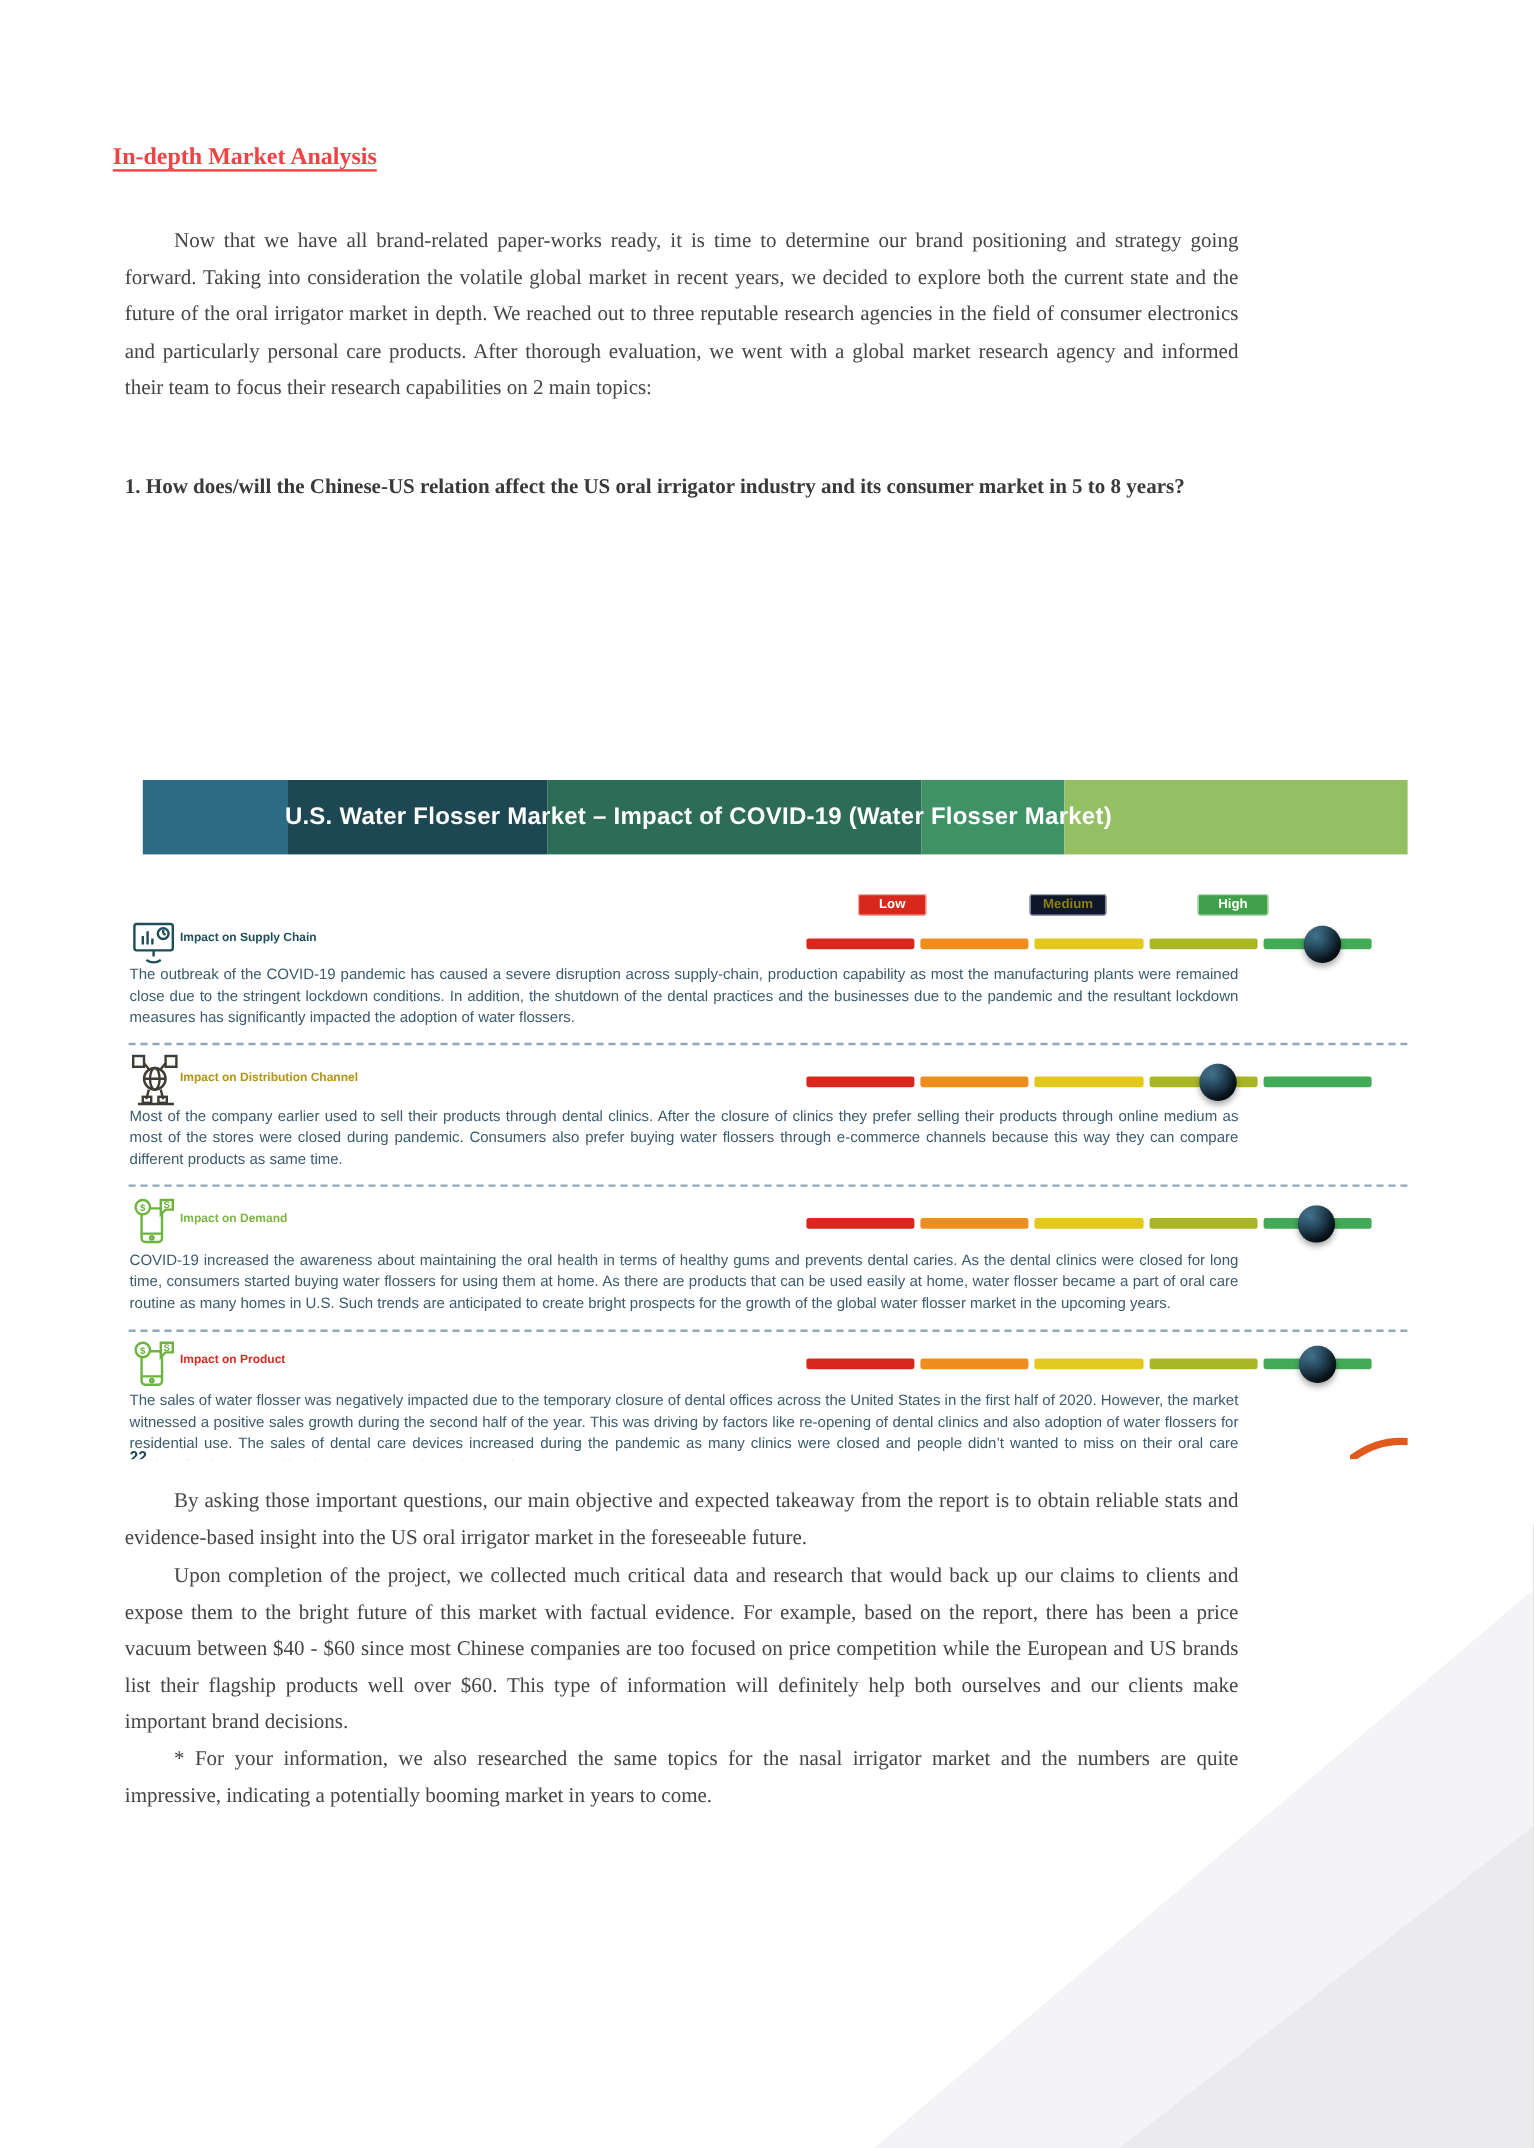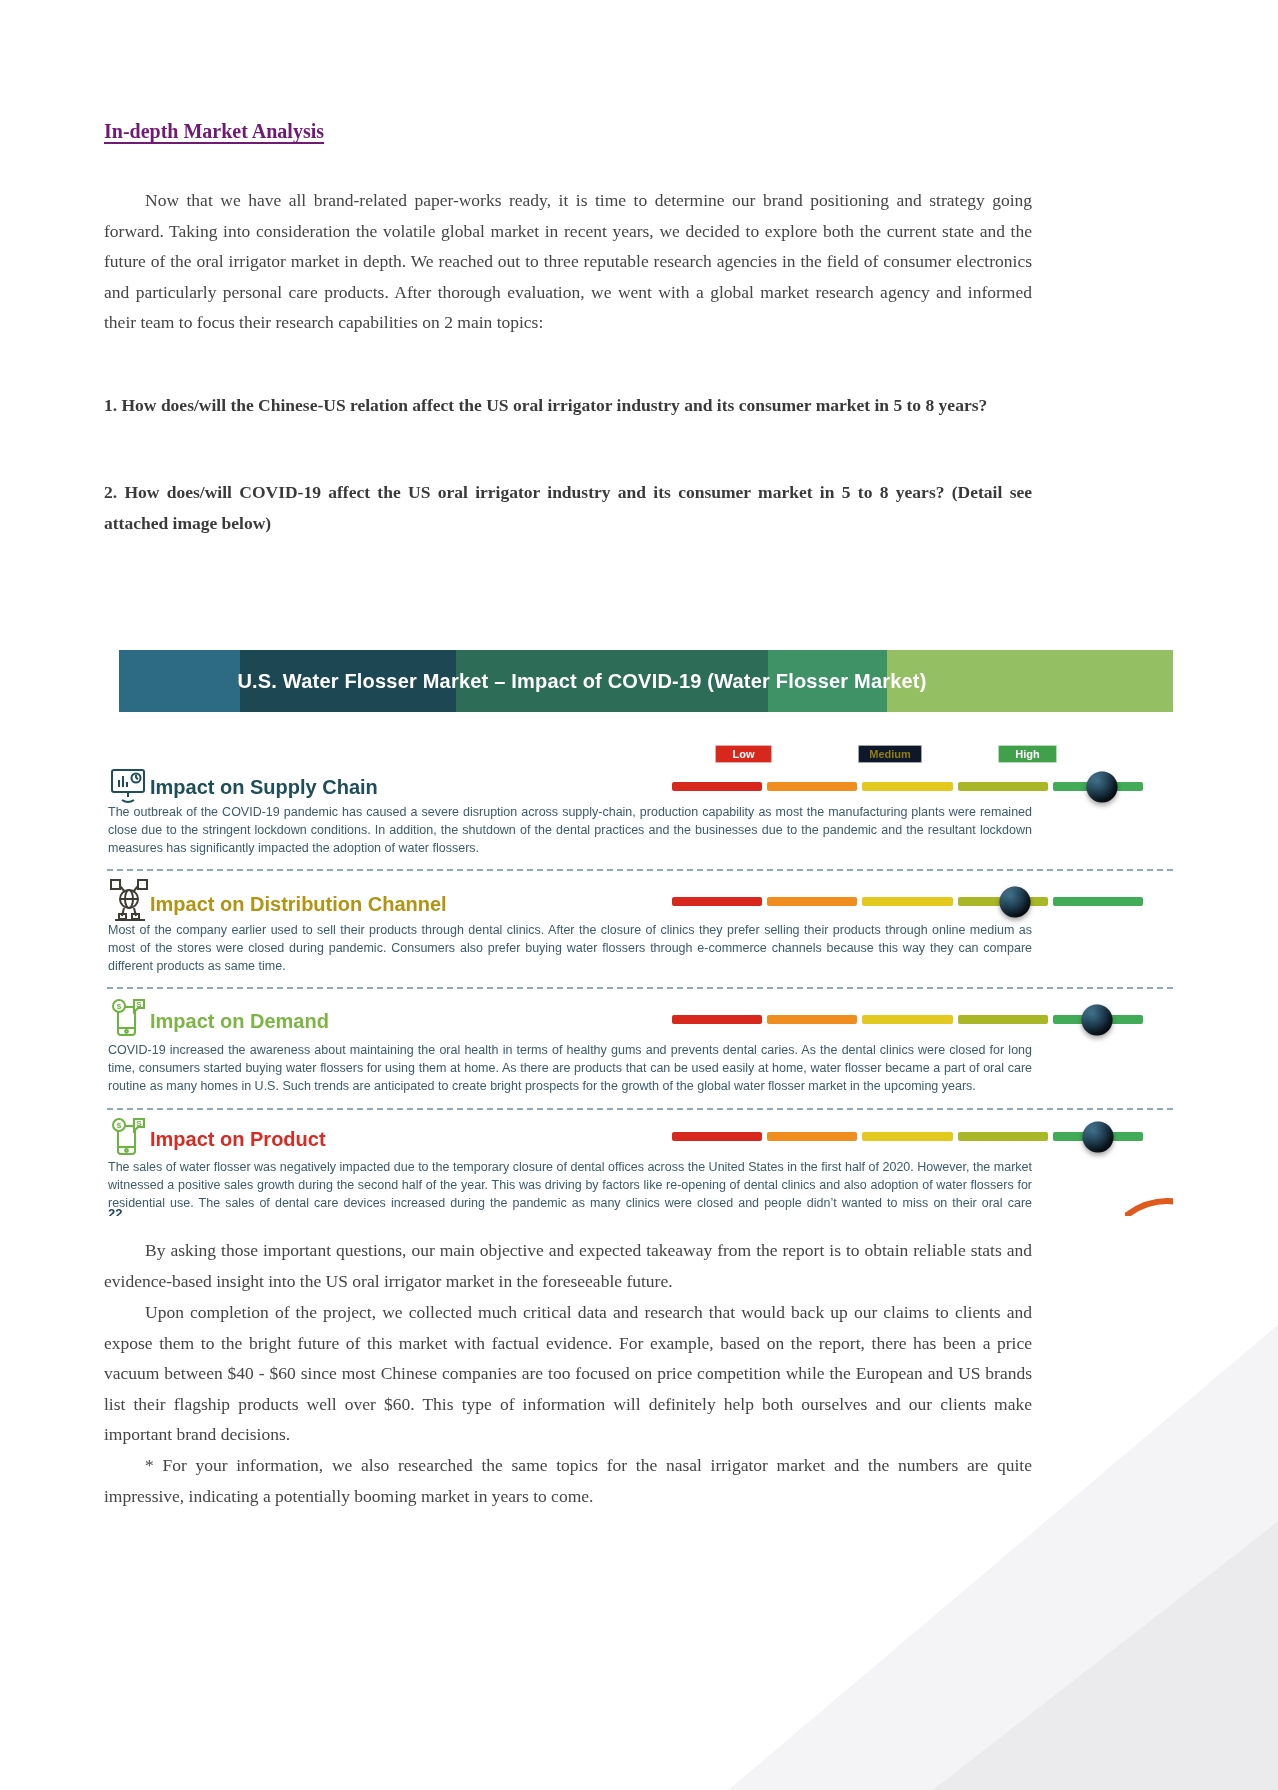--- a/index.html
+++ b/index.html
@@ -6,21 +6,21 @@
   .page{
     position:relative;width:1278px;height:1790px;margin:0 auto;background:#ffffff;
     font-family:"Liberation Serif","DejaVu Serif",serif;color:#424242;overflow:hidden;
   }
   
   .wm{position:absolute;inset:0;pointer-events:none;}
   .wm-outer{background:#f4f4f6;clip-path:polygon(100% 74%,100% 100%,57% 100%);}
   .wm-inner{background:#ebebee;clip-path:polygon(100% 85%,100% 100%,73% 100%);}
 
   .doc-title{
-    position:absolute;left:104px;top:120px;margin:0;font-size:20px;font-weight:bold;color:#701a75;
+    position:absolute;left:94px;top:120px;margin:0;font-size:20px;font-weight:bold;color:#ef4444;
     text-decoration:underline;text-underline-offset:4px;
   }
   .body-par{
     position:absolute;left:104px;width:928px;margin:0;font-size:17.5px;line-height:30.6px;
     text-align:justify;color:#454545;
   }
   .indent{text-indent:41px;}
   .q{font-weight:bold;color:#3a3a3a;}
 
   
@@ -31,21 +31,21 @@
   .banner{position:relative;width:1066px;height:62px;display:flex;padding-left:12px;}
   .banner i{display:block;height:100%;}
   .banner-title{
     position:absolute;left:0;width:950px;top:50%;transform:translateY(-50%);margin:0;
     text-align:center;color:#ffffff;font-size:20px;font-weight:bold;letter-spacing:.2px;
   }
   .badge{
     position:absolute;top:95px;height:18px;border-radius:2px;font-size:11px;font-weight:bold;
     display:flex;align-items:center;justify-content:center;box-shadow:0 0 0 1px rgba(255,255,255,.6) inset;
   }
-  .fig-heading{position:absolute;margin:0;font-size:20px;font-weight:bold;}
+  .fig-heading{position:absolute;margin:0;font-size:10px;font-weight:bold;}
   .fig-icon{position:absolute;display:block;}
   .scale-bar{position:absolute;left:565px;width:471px;height:9px;display:flex;gap:5px;}
   .scale-bar .seg{display:block;flex:1;height:100%;border-radius:2px;}
   .marker{
     position:absolute;top:50%;width:31px;height:31px;border-radius:50%;transform:translate(-50%,-50%);
     background:radial-gradient(circle at 35% 30%, #40708b 0%, #1d3a4c 42%, #0b151d 80%);
     box-shadow:0 3px 5px rgba(0,0,0,.35), inset -3px -4px 6px rgba(0,0,0,.55), inset 3px 3px 5px rgba(98,150,176,.35);
   }
   .fig-text{
     position:absolute;left:1px;width:924px;margin:0;font-size:12.5px;line-height:18px;
@@ -62,21 +62,20 @@
 
   <div class="wm wm-outer"></div>
   <div class="wm wm-inner"></div>
 
   <h1 class="doc-title">In-depth Market Analysis</h1>
 
   <p class="body-par indent" style="top:185px">Now that we have all brand-related paper-works ready, it is time to determine our brand positioning and strategy going forward. Taking into consideration the volatile global market in recent years, we decided to explore both the current state and the future of the oral irrigator market in depth. We reached out to three reputable research agencies in the field of consumer electronics and particularly personal care products. After thorough evaluation, we went with a global market research agency and informed their team to focus their research capabilities on 2 main topics:</p>
 
   <p class="body-par q" style="top:390px">1. How does/will the Chinese-US relation affect the US oral irrigator industry and its consumer market in 5 to 8 years?</p>
 
-  <p class="body-par q" style="top:477px">2. How does/will COVID-19 affect the US oral irrigator industry and its consumer market in 5 to 8 years? (Detail see attached image below)</p>
 
   <div class="figure">
 
     <div class="banner">
       <i style="width:11.35%;background:var(--banner-0)"></i>
       <i style="width:20.26%;background:var(--banner-1)"></i>
       <i style="width:29.27%;background:var(--banner-2)"></i>
       <i style="width:11.16%;background:var(--banner-3)"></i>
       <i style="width:27.96%;background:var(--banner-4)"></i>
       <h2 class="banner-title">U.S. Water Flosser Market – Impact of COVID-19 (Water Flosser Market)</h2>

